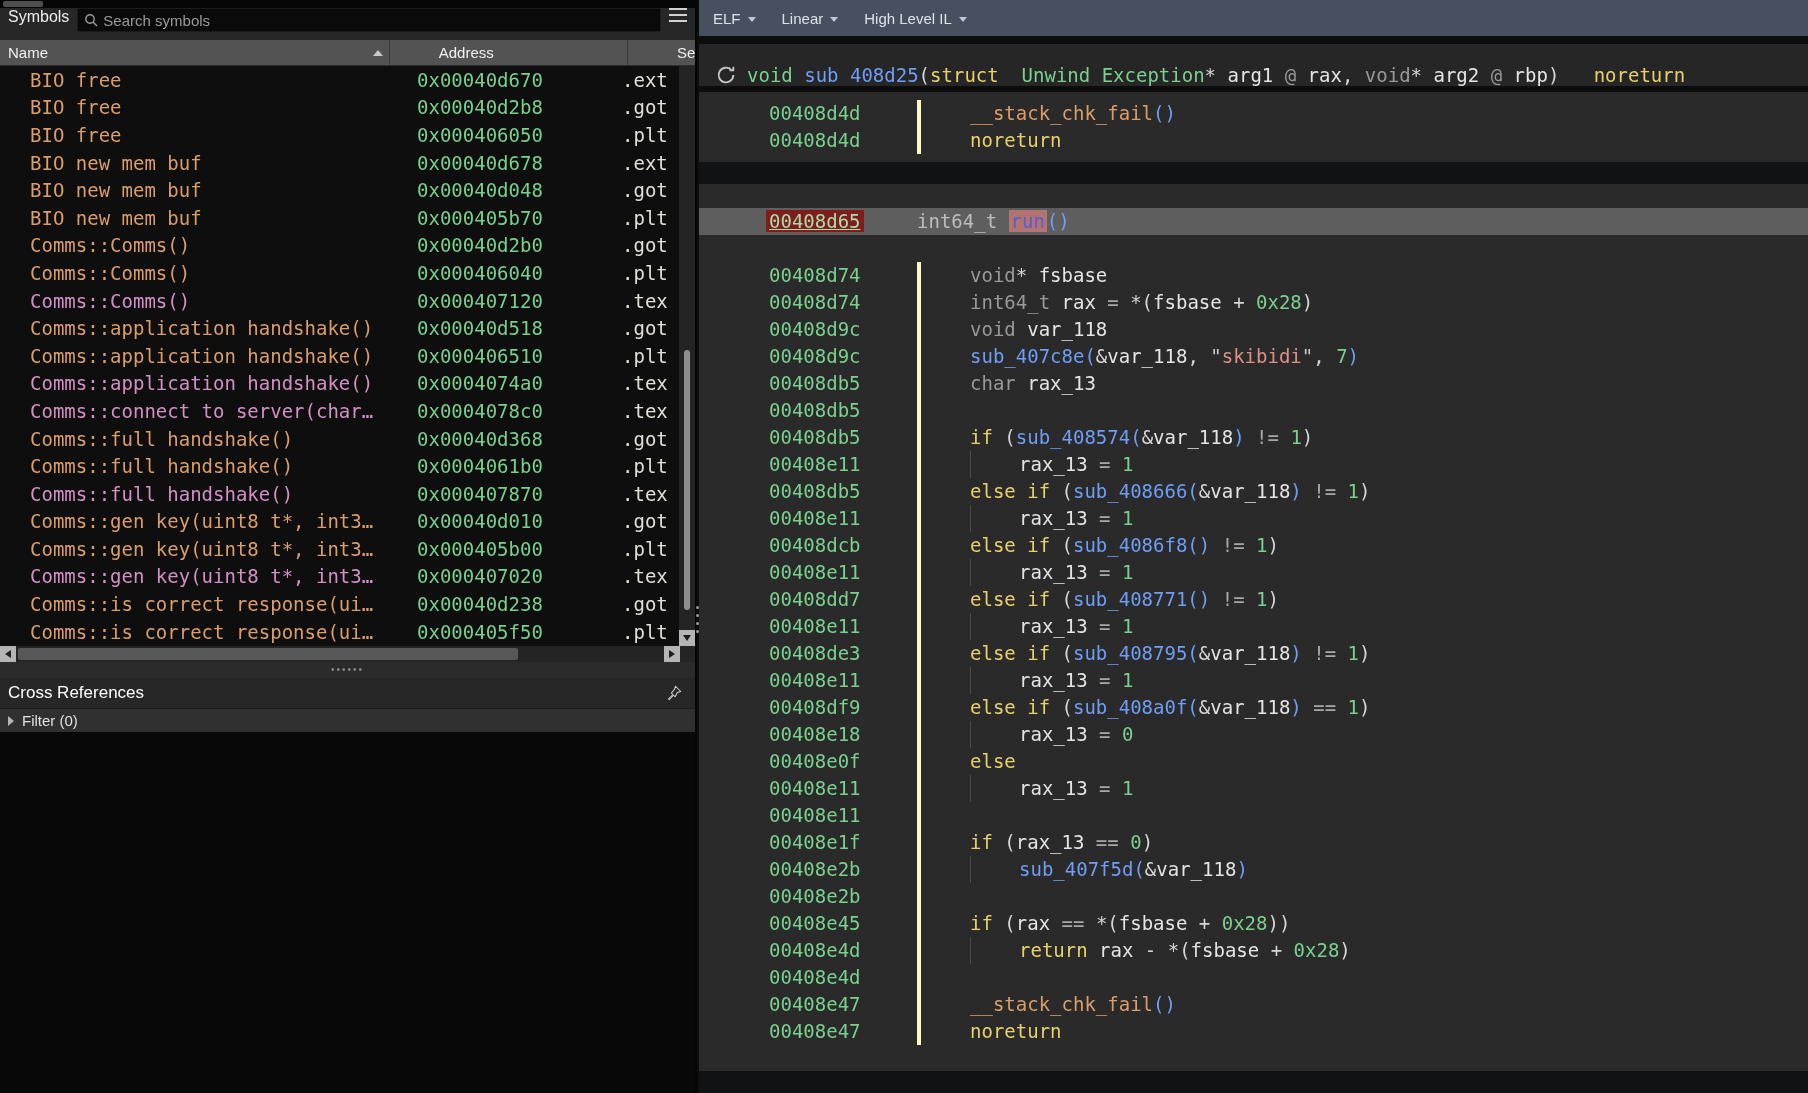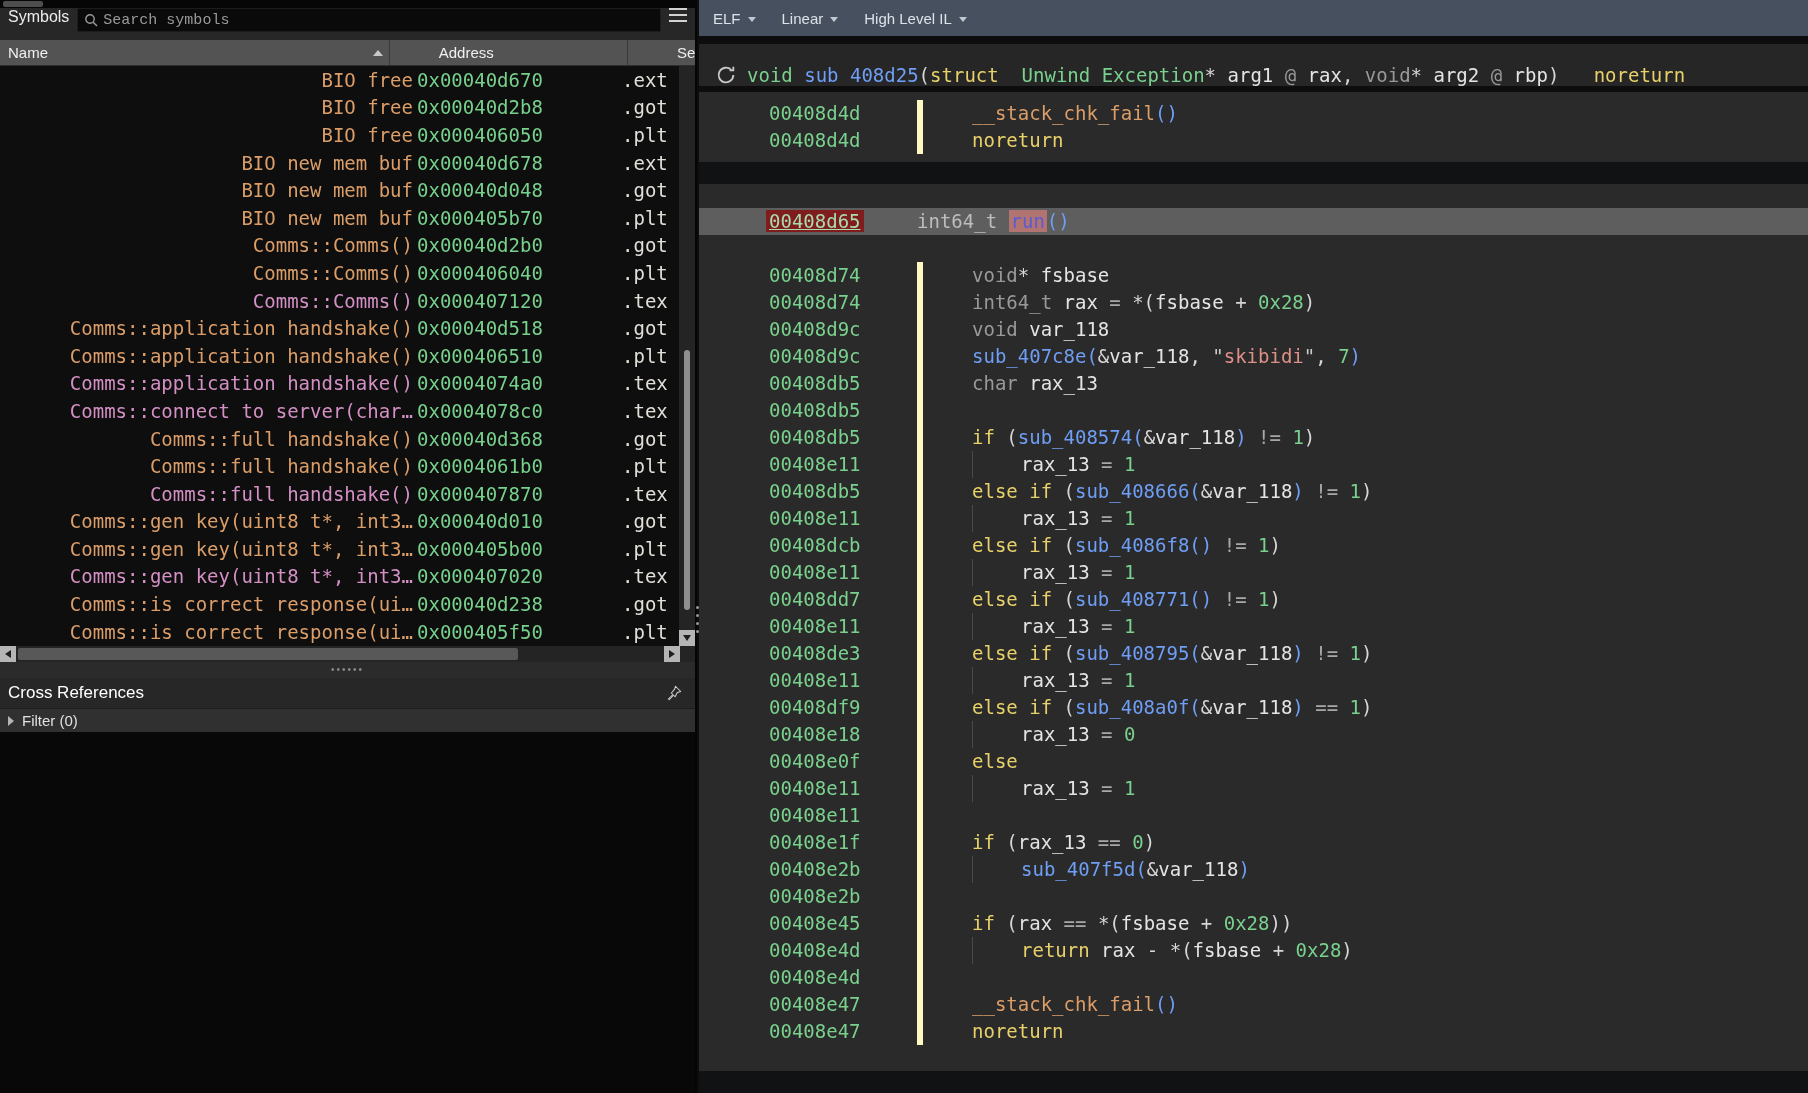--- a/index.html
+++ b/index.html
@@ -11,35 +11,35 @@
   .mono { font-family:"DejaVu Sans Mono", monospace; }
 
   
   .left-panel { position:absolute; left:0; top:0; width:697px; height:1093px; background:#0d0d0d; border-right:2px solid #050505; display:flex; flex-direction:column; }
   .tab-strip { height:8px; background:#060606; position:relative; }
   .tab-pill { position:absolute; left:3px; top:1px; width:40px; height:6px; background:#4e4e4e; border-radius:2px; }
   .panel-header { height:32px; background:#272727; display:flex; align-items:flex-start; padding:0 8px; gap:8px; }
   .panel-title { color:#ececec; font-size:16px; }
   .search-box { flex:1; height:24px; background:#0a0a0a; border:1px solid #1c1c1c; border-radius:2px; display:flex; align-items:center; padding:0 6px; gap:5px; }
   .search-box svg { flex:0 0 auto; }
-  .search-input { flex:1; background:transparent; border:none; outline:none; color:#cfcfcf; font-size:15px; font-family:Liberation Mono, monospace; }
+  .search-input { flex:1; background:transparent; border:none; outline:none; color:#cfcfcf; font-size:15px; font-family:Liberation Sans, sans-serif; }
   .search-input::placeholder { color:#9a9a9a; }
   .hamburger { width:18px; height:14px; display:flex; flex-direction:column; justify-content:space-between; cursor:pointer; }
   .hamburger i { display:block; height:2px; background:#d2d2d2; }
 
   .table-header { height:26px; background:#535353; display:flex; align-items:center; position:relative; color:#f0f0f0; font-size:15px; border-bottom:1px solid #2e2e2e;gap:41px; }
   .th { padding-left:8px; display:flex; align-items:center; height:100%; border-right:1px solid #3a3a3a; }
   .th-name { width:413px; justify-content:space-between; padding-right:6px; }
   .th-addr { width:209px; }
   .th-sect { flex:1; overflow:hidden; white-space:nowrap; border-right:none; padding-right:18px; }
   .tri-up { width:0; height:0; border-left:5px solid transparent; border-right:5px solid transparent; border-bottom:6px solid #c8c8c8; }
 
   .sym-wrap { height:580px; position:relative; background:#0e0e0e; overflow:hidden; }
   .srow { display:flex; height:27.6px; align-items:center; font-size:19px; white-space:nowrap; font-family:"DejaVu Sans Mono",monospace; }
-  .c-name { width:413px; padding-left:46px; overflow:hidden; text-overflow:clip;text-align:right; }
+  .c-name { width:413px; padding-left:30px; overflow:hidden; text-overflow:clip; }
   .orange { color:#dc9e69; }
   .pink { color:#d490c5; }
   .c-addr { width:209px; padding-left:4px; color:#77d18c; }
   .c-sect { flex:1; overflow:hidden; color:#e2dfd8; }
 
   .vscroll { position:absolute; right:0; top:-26px; width:16px; height:606px; background:#242424; }
   .sbtn { position:absolute; left:0; width:16px; height:16px; background:#b5b5b5; display:flex; align-items:center; justify-content:center; }
   .sbtn .t-dn { width:0;height:0;border-left:4px solid transparent;border-right:4px solid transparent;border-top:6px solid #1e1e1e; }
   .sbtn .t-lf { width:0;height:0;border-top:4px solid transparent;border-bottom:4px solid transparent;border-right:6px solid #1e1e1e; }
   .sbtn .t-rt { width:0;height:0;border-top:4px solid transparent;border-bottom:4px solid transparent;border-left:6px solid #1e1e1e; }
@@ -68,21 +68,21 @@
   .tb-item { display:flex; align-items:center; gap:7px; color:#dde2ea; font-size:15px; cursor:pointer; }
   .caret { width:0;height:0;border-left:4px solid transparent;border-right:4px solid transparent;border-top:5px solid #c2c8d2; margin-top:2px; }
   .gap-black { height:8px; background:#0d0d0d; }
   .gap-black2 { height:6px; background:#0d0d0d; }
   .sig-bar { height:42px; background:#262626; display:flex; align-items:flex-end; padding-left:16px; gap:10px; }
   .sig-text { font-size:19px; white-space:pre; }
 
   .code { flex:1; background:#2a2a2a; padding-top:8px; font-size:19px; overflow:hidden; }
   .cl { height:27px; line-height:27px; white-space:pre; font-family:"DejaVu Sans Mono",monospace; }
   .la { display:inline-block; margin-left:70px; width:148px; color:#7ad18e; vertical-align:top; }
-  .lc { display:inline-block; border-left:6px solid #fef9c3; padding-left:49px; height:27px; vertical-align:top; }
+  .lc { display:inline-block; border-left:4px solid #fef9c3; padding-left:49px; height:27px; vertical-align:top; }
   .lc.ng { border-left:none; padding-left:0; }
   .g2sp { display:inline-block; border-left:1px solid #4a4a4a; width:49px; height:27px; vertical-align:top; }
   .spacer8 { height:8px; } .spacer24 { height:24px; background:#2a2a2a; } .spacer26 { height:26px; }
   .band { height:22px; background:#111213; }
   .band-bottom { height:22px; background:#111213; }
   .cl.hl { background:#5e5e5e; }
   .cl.hl .la { color:#a8dcb0; }
   .hl-addr-bg { background:#7f1d1d; padding:0 3px; margin-left:-3px;text-decoration:underline; }
 
   

